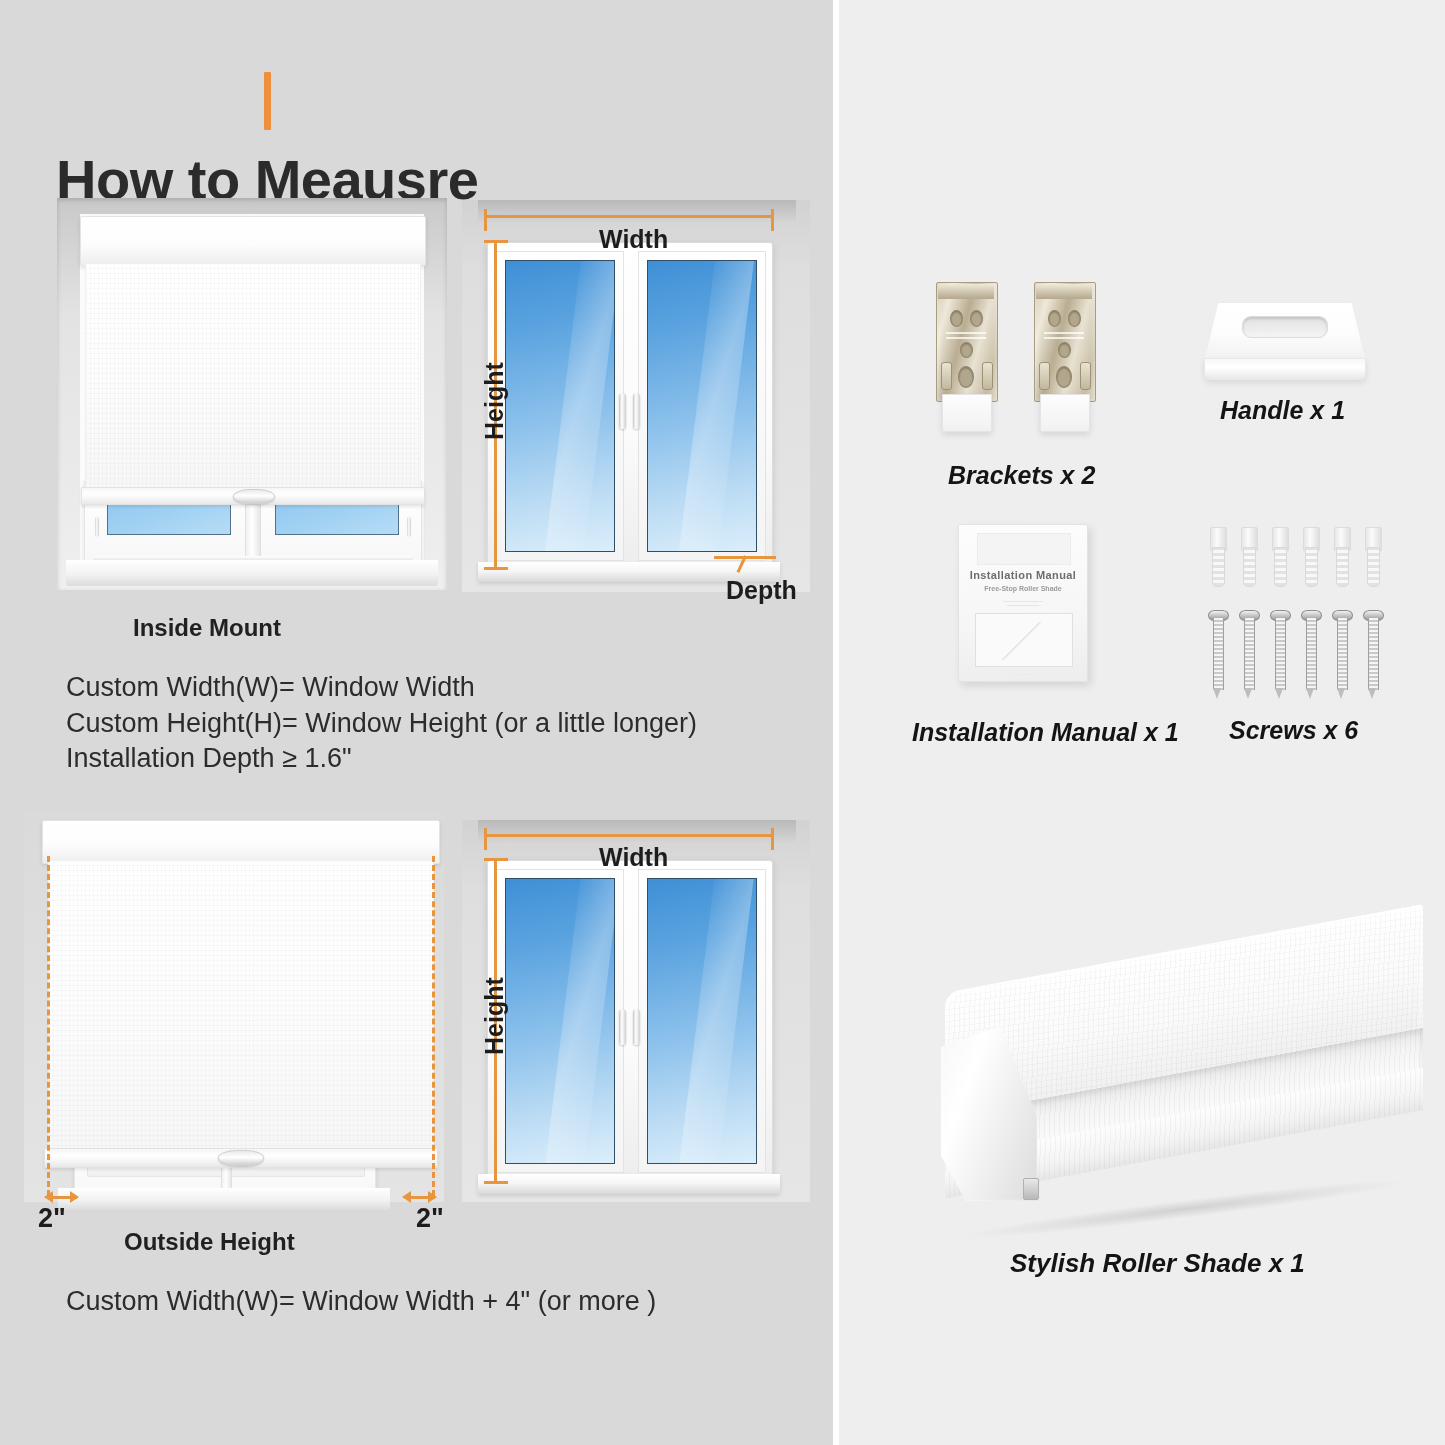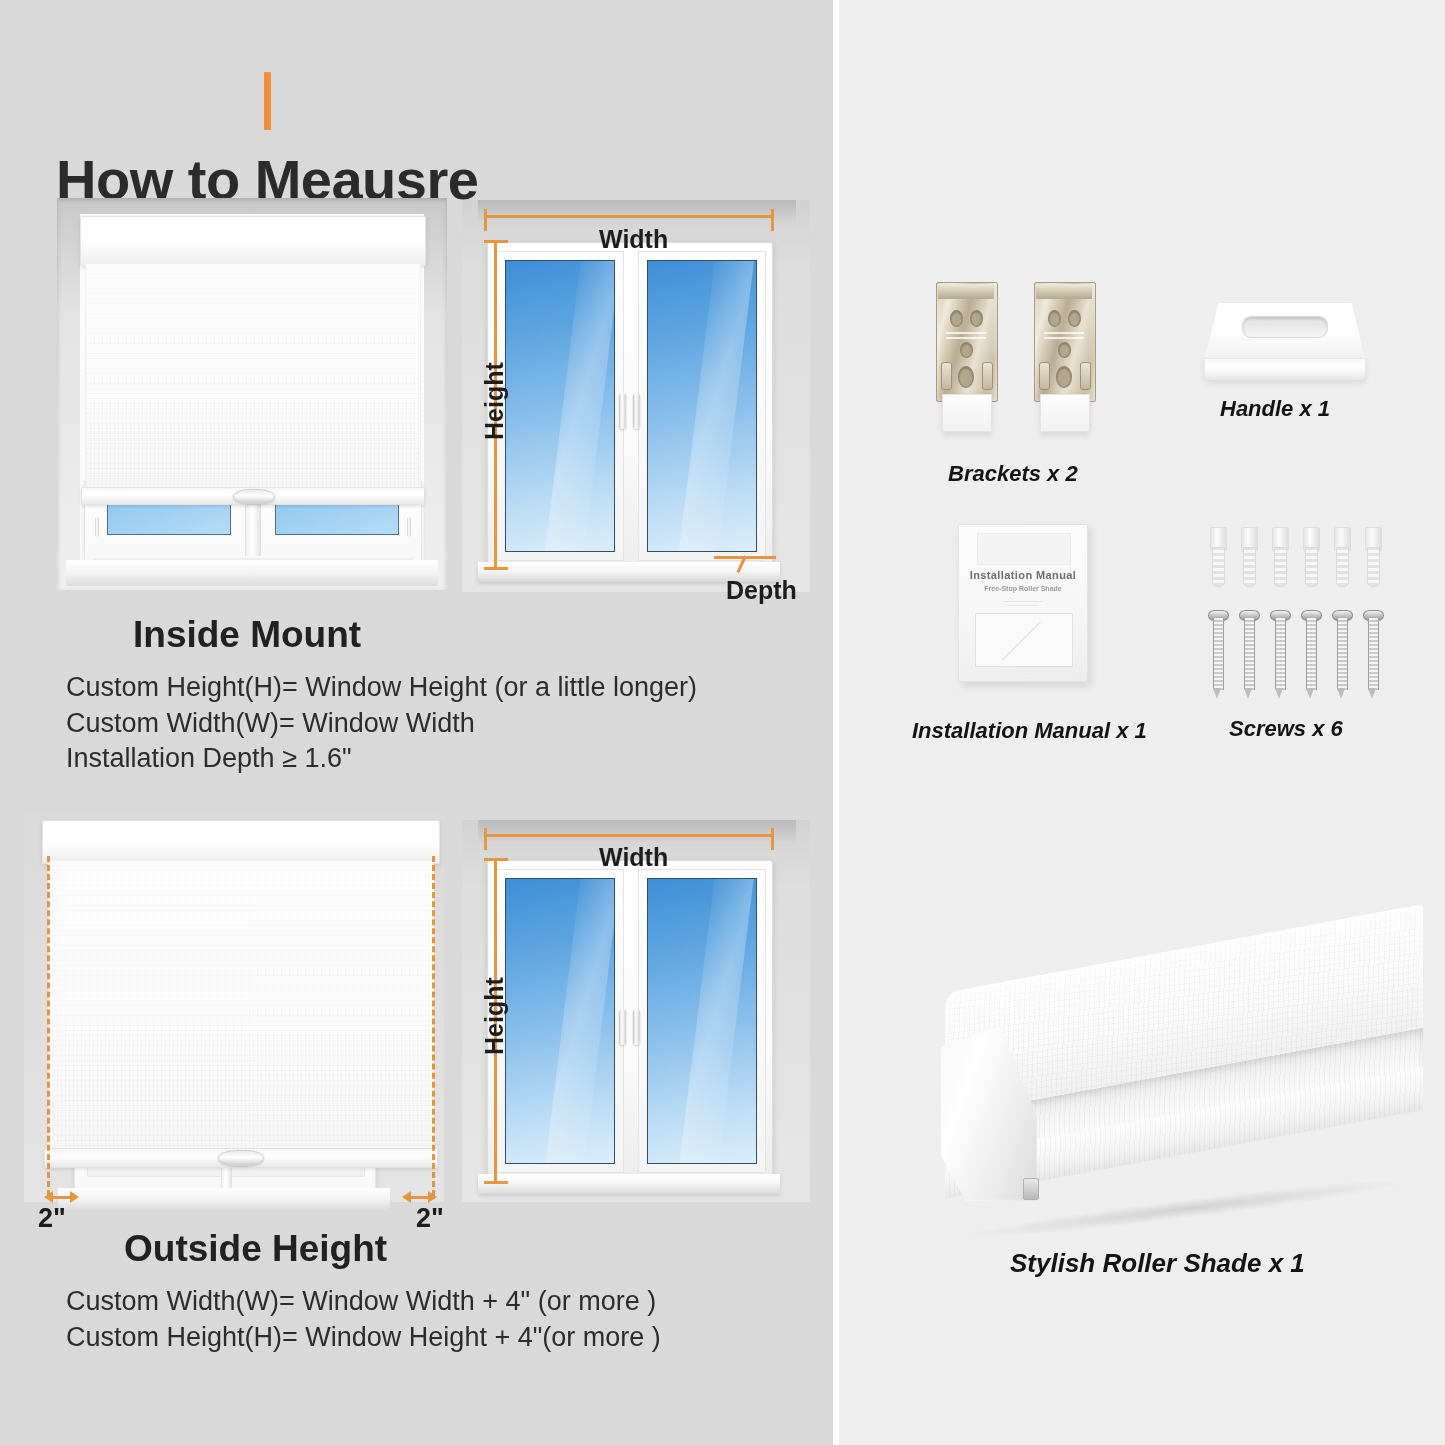--- a/index.html
+++ b/index.html
@@ -59,21 +59,21 @@
     white-space: nowrap;
     line-height: 1;
   }
   #head-left { left: 56px; top: 72px; flex-direction: column; }
   #head-right { left: 872px; top: 74px; }
   #head-right .heading-text { font-size: 51px; }
 
   
   .mount-title {
     position: absolute;
-    font-size: 37px;
+    font-size: 24px;
     font-weight: bold;
     color: #212121;
     white-space: nowrap;
   }
   .mount-lines {
     position: absolute;
     font-size: 27px;
     color: #2c2c2c;
     line-height: 1.32;
     white-space: nowrap;
@@ -244,21 +244,21 @@
     font-size: 27px;
     font-weight: bold;
     color: #1d1d1d;
   }
 
   
   .pkg-label {
     position: absolute;
     font-style: italic;
     font-weight: bold;
-    font-size: 22px;
+    font-size: 25px;
     color: #141414;
     white-space: nowrap;
   }
 
   
   .bracket {
     position: absolute;
     width: 60px; height: 150px;
   }
   .bracket .body {
@@ -566,22 +566,22 @@
     <div class="mk-cap-h" style="left:484px; top:567px; width:24px;"></div>
     <div class="dim-label vertical" style="left:480px; top:440px;">Height</div>
 
     <div class="mk-line-h" style="left:714px; top:556px; width:62px;"></div>
     <div class="mk-line-v" style="left:744px; top:556px; height:18px; transform:rotate(25deg); transform-origin:top center;"></div>
     <div class="dim-label" style="left:726px; top:576px;">Depth</div>
   </div>
 
   <div class="mount-title" style="left:133px; top:614px;">Inside Mount</div>
   <div class="mount-lines" style="left:66px; top:670px;">
+    <div>Custom Width(W)= Window Width</div>
     <div>Custom Height(H)= Window Height (or a little longer)</div>
-    <div>Custom Width(W)= Window Width</div>
     <div>Installation Depth ≥ 1.6"</div>
   </div>
 
   <div>
 
     <div style="position:absolute;left:24px;top:812px;width:420px;height:390px;background:linear-gradient(180deg,#dadada,#e4e4e4);"></div>
 
     <div class="win-frame" style="left:74px; top:1140px; width:300px; height:54px;">
       <div style="position:absolute;left:12px;top:12px;width:276px;height:22px;background:linear-gradient(180deg,#ffffff,#f0f0f0);border:1px solid #e6e6e6;border-radius:2px;"></div>
       <div class="mullion" style="left:146px; top:2px; width:9px; height:50px;"></div>
@@ -630,21 +630,20 @@
 
     <div class="mk-line-v" style="left:494px; top:858px; height:326px;"></div>
     <div class="mk-cap-h" style="left:484px; top:858px; width:24px;"></div>
     <div class="mk-cap-h" style="left:484px; top:1181px; width:24px;"></div>
     <div class="dim-label vertical" style="left:480px; top:1055px;">Height</div>
   </div>
 
   <div class="mount-title" style="left:124px; top:1228px;">Outside Height</div>
   <div class="mount-lines" style="left:66px; top:1284px;">
     <div>Custom Width(W)= Window Width + 4" (or more )</div>
-    <div>Custom Height(H)= Window Height + 4"(or more )</div>
   </div>
 
   <div>
     <div class="bracket" style="left:936px; top:282px;">
       <div class="body"></div>
       <div class="tabtop"></div>
       <div class="hole" style="left:14px; top:28px; width:11px; height:15px;"></div>
       <div class="hole" style="left:34px; top:28px; width:11px; height:15px;"></div>
       <div class="hole" style="left:24px; top:60px; width:11px; height:14px;"></div>
       <div class="rib" style="left:10px; top:50px; width:40px;"></div>

